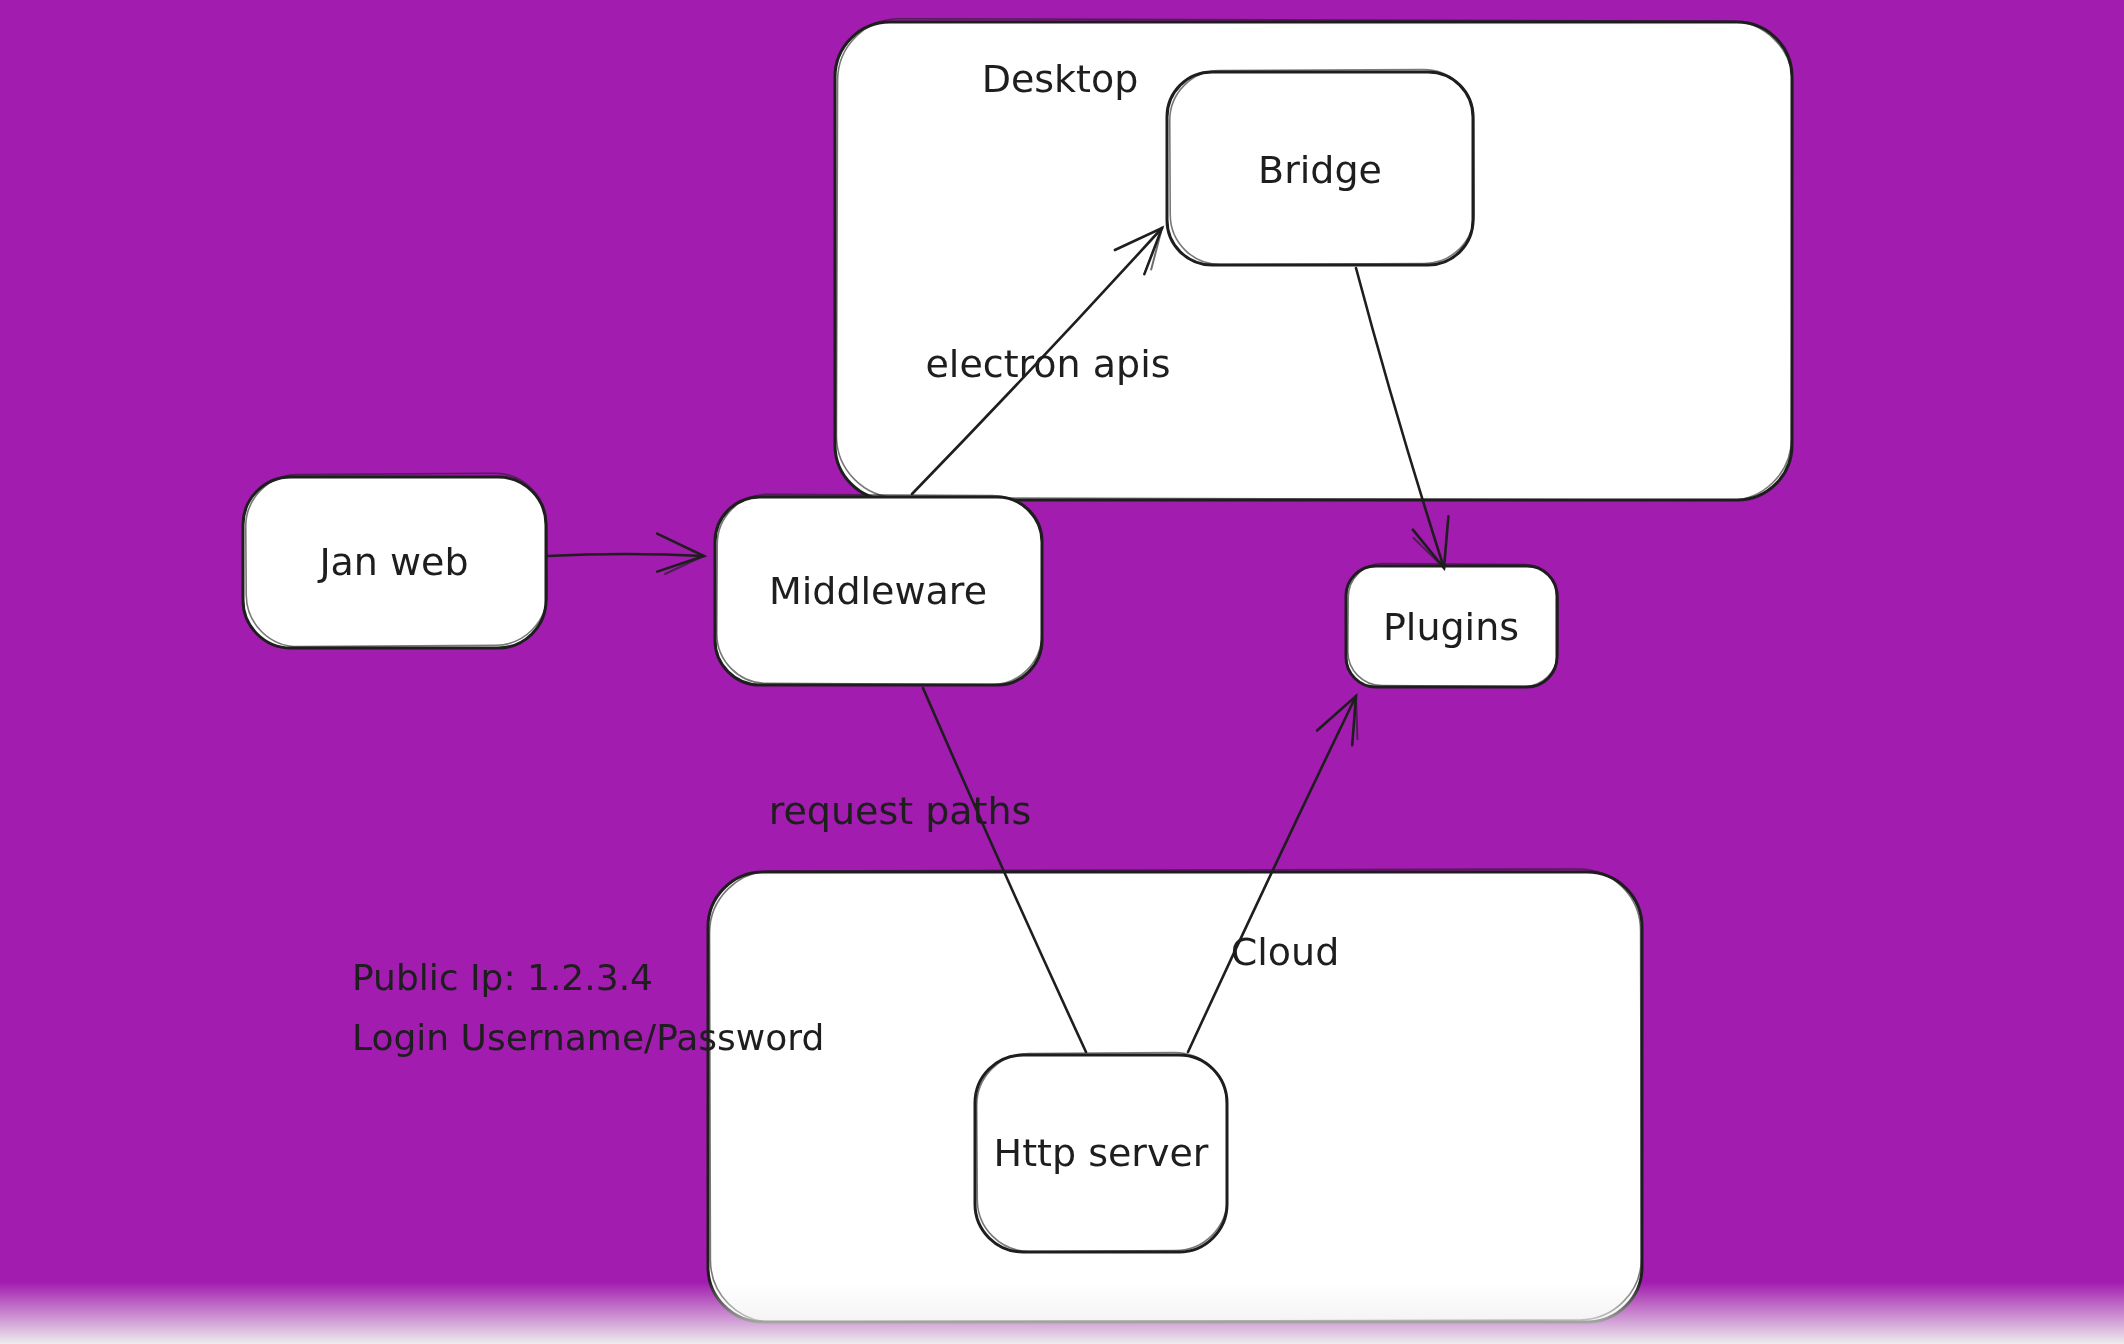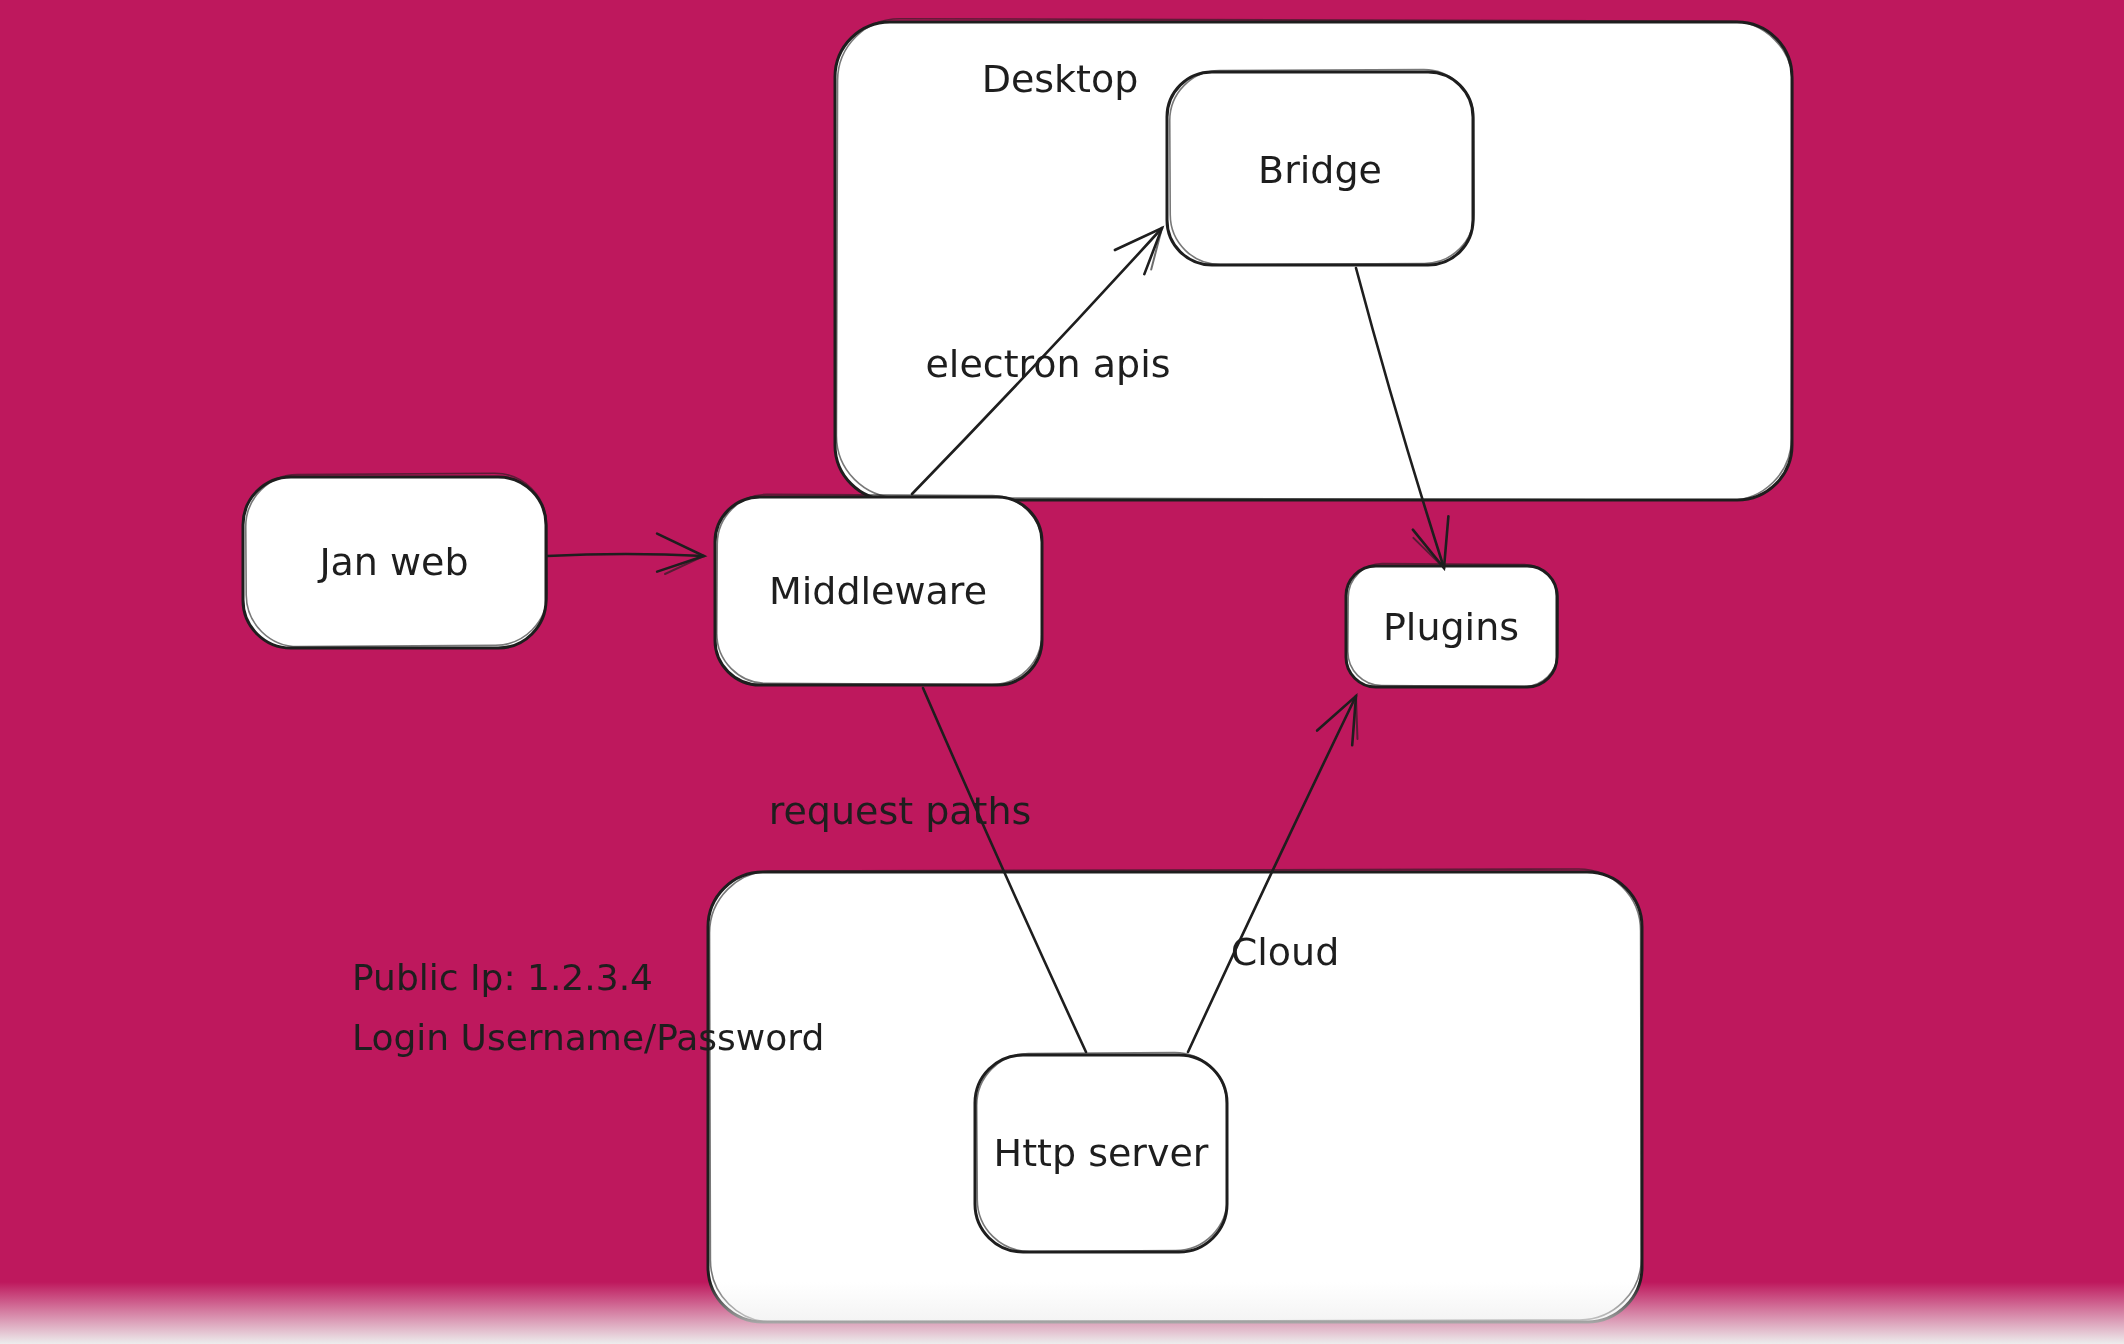--- a/index.html
+++ b/index.html
@@ -1,16 +1,16 @@
 <!DOCTYPE html>
 <html><head>
 <meta charset="utf-8">
 <style>
   html,body{margin:0;padding:0;background:#ffffff;}
-  .stage{position:relative;width:2124px;height:1344px;background:#be185d;overflow:hidden;}
+  .stage{position:relative;width:2124px;height:1344px;background:#a21caf;overflow:hidden;}
   svg{display:block;}
   text{font-family:"DejaVu Sans","Liberation Sans",sans-serif;fill:#1e1e1e;}
   .node-shape{fill:#ffffff;stroke:#1e1e1e;stroke-width:3;}
   .container-shape{fill:#ffffff;stroke:#1e1e1e;stroke-width:3;}
   .ghost{fill:none;stroke:#1e1e1e;stroke-width:1.6;opacity:.6;}
   .edge{fill:none;stroke:#1e1e1e;stroke-width:2.6;stroke-linecap:round;}
   .node-label{font-size:38px;text-anchor:middle;}
   .container-label{font-size:38px;text-anchor:middle;}
   .edge-label{font-size:38px;text-anchor:middle;}
   .annotation{font-size:36px;}

